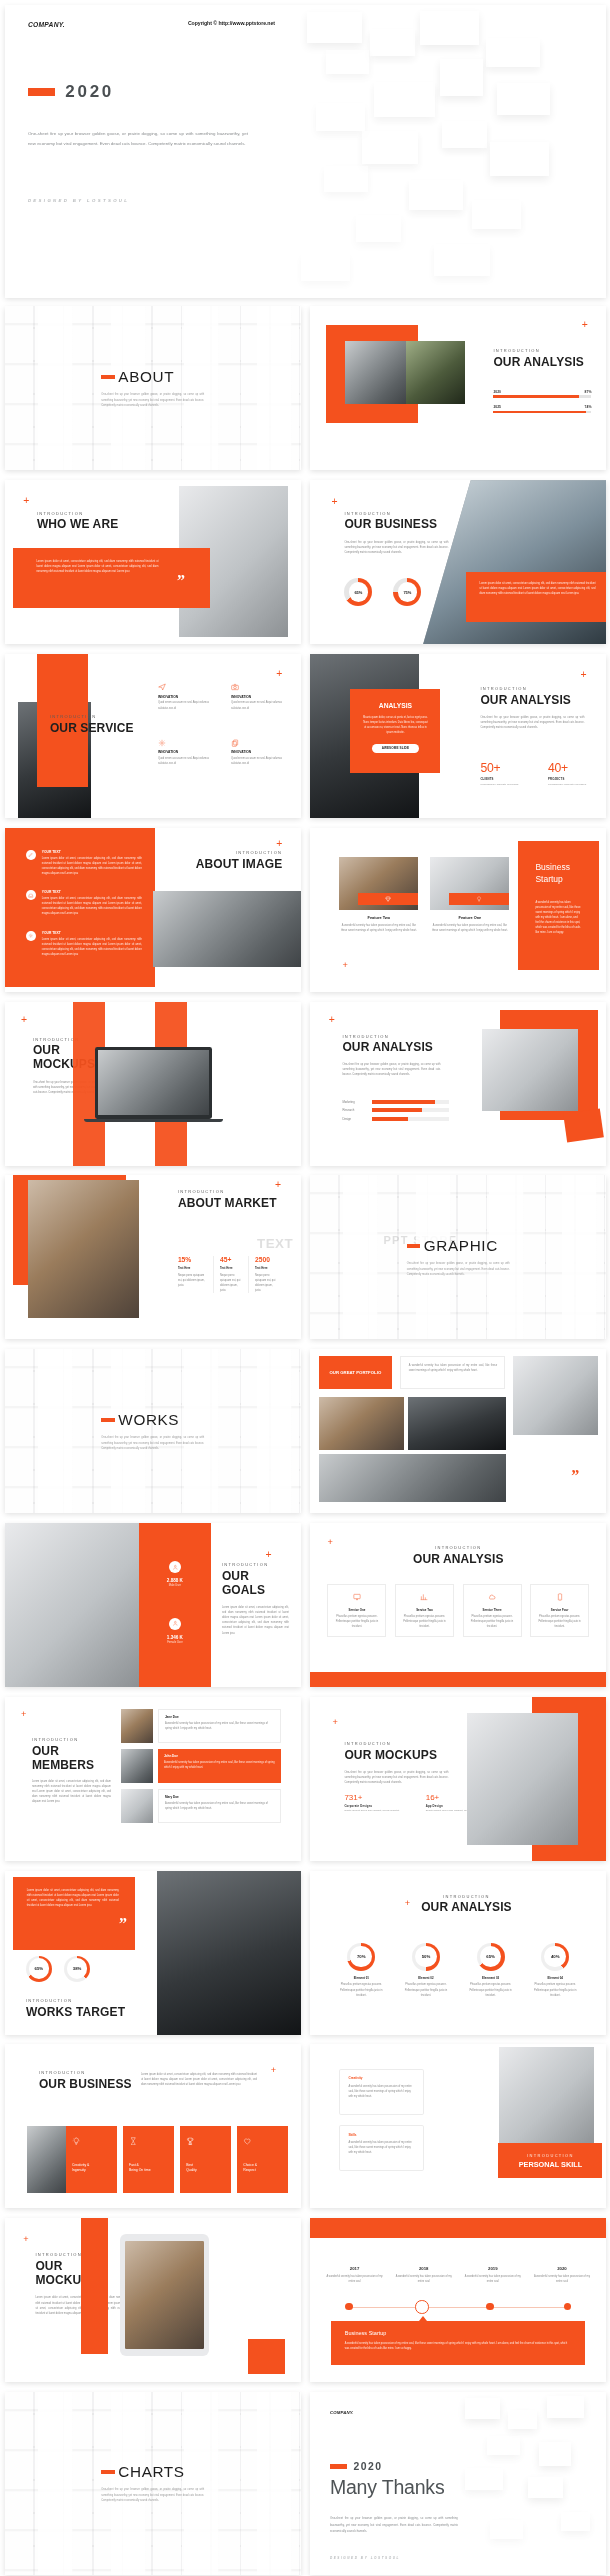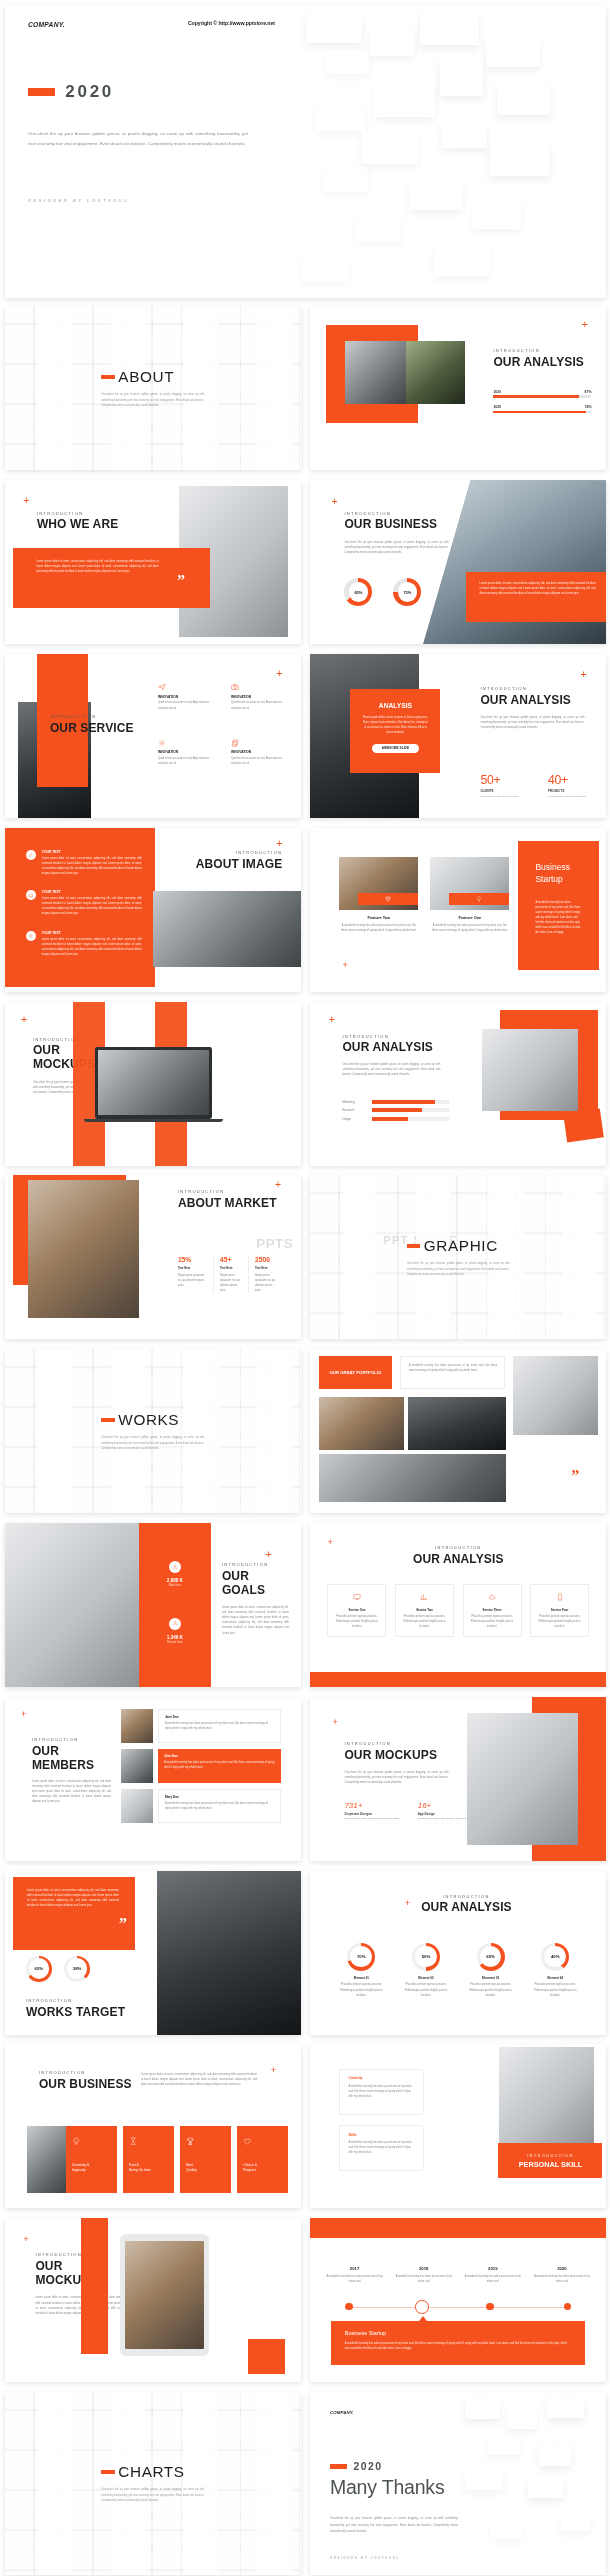--- a/index.html
+++ b/index.html
@@ -301,21 +301,21 @@
         <div style="margin-top:8.5px;background:#fff;border-radius:12.2px;padding:2.7px 9.8px;font-size:3.1px;font-weight:bold;color:#222;letter-spacing:.03em;">AWESOME SLIDE</div>
       </div>
 
       <div class="plus" style="position:absolute;right:19.5px;top:16px;font-size:10.4px;">+</div>
       <div class="hblock" style="position:absolute;left:170px;top:32px;width:104px;">
         <div class="eyebrow">INTRODUCTION</div>
         <div class="htitle">OUR ANALYSIS</div>
         <div class="body-sm" style="margin-top:8.5px;text-align:justify;">One-sheet fire up your browser golden goose, or prairie dogging, so come up with something buzzworthy, yet new economy but viral engagement. Even dead cats bounce. Competently matrix economically sound channels.</div>
       </div>
 
-      <div style="position:absolute;left:170px;top:107px;display:flex;gap:29px;margin-top:12px;">
+      <div style="position:absolute;left:170px;top:107px;display:flex;gap:29px;">
         <div>
           <div class="bignum">50+</div>
           <div class="statlbl">CLIENTS</div>
           <div class="statdesc">Professionally fabricate processes.</div>
         </div>
         <div>
           <div class="bignum">40+</div>
           <div class="statlbl">PROJECTS</div>
           <div class="statdesc">Professionally fabricate processes.</div>
         </div>
@@ -463,21 +463,21 @@
   <div class="row">
 
     <div class="slide s">
       <div class="orange" style="position:absolute;left:8.5px;top:0;width:113px;height:110px;"></div>
       <div class="photo warm" style="position:absolute;left:23px;top:4.9px;width:111px;height:138px;"></div>
       <div class="plus" style="position:absolute;right:19.5px;top:4.9px;font-size:10.4px;">+</div>
       <div class="hblock" style="position:absolute;left:173px;top:13.4px;">
         <div class="eyebrow">INTRODUCTION</div>
         <div class="htitle">ABOUT MARKET</div>
       </div>
-      <div class="wm" style="right:7.3px;top:61px;font-size:13.4px;">PPTS</div>
+      <div class="wm" style="right:7.3px;top:61px;font-size:13.4px;">TEXT</div>
 
       <div style="position:absolute;left:173px;top:81px;display:flex;">
         <div style="width:35px;padding-right:6.1px;">
           <div style="font-size:6.7px;font-weight:bold;color:#f4511e;">15%</div>
           <div style="font-size:2.8px;font-weight:bold;color:#2b2b2b;margin-top:3.1px;">Text Here</div>
           <div class="body-sm" style="margin-top:2.4px;">Neque porro quisquam est, qui dolorem ipsum, justo.</div>
         </div>
         <div style="width:35px;padding:0 6.1px;border-left:0.6px solid #eee;">
           <div style="font-size:6.7px;font-weight:bold;color:#f4511e;">45+</div>
           <div style="font-size:2.8px;font-weight:bold;color:#2b2b2b;margin-top:3.1px;">Text Here</div>
@@ -643,21 +643,21 @@
       </div>
     </div>
 
     <div class="slide s">
       <div class="plus" style="position:absolute;left:22px;top:21px;font-size:9.2px;">+</div>
       <div class="hblock" style="position:absolute;left:34px;top:44px;width:104px;">
         <div class="eyebrow">INTRODUCTION</div>
         <div class="htitle">OUR MOCKUPS</div>
         <div class="body-sm" style="margin-top:8.5px;text-align:justify;">One-sheet fire up your browser golden goose, or prairie dogging, so come up with something buzzworthy, yet new economy but viral engagement. Even dead cats bounce. Competently matrix economically sound channels.</div>
       </div>
-      <div style="position:absolute;left:34px;top:104px;display:flex;gap:18px;font-style:italic;">
+      <div style="position:absolute;left:34px;top:96px;display:flex;gap:26px;">
         <div>
           <div style="font-size:8px;color:#f4511e;">731+</div>
           <div class="statlbl">Corporate Designs</div>
           <div class="statdesc">Dusito drumet doren ado essaset, deras consetet.</div>
         </div>
         <div>
           <div style="font-size:8px;color:#f4511e;">16+</div>
           <div class="statlbl">App Design</div>
           <div class="statdesc">Dusito drumet doren ado essaset, deras consetet.</div>
         </div>

